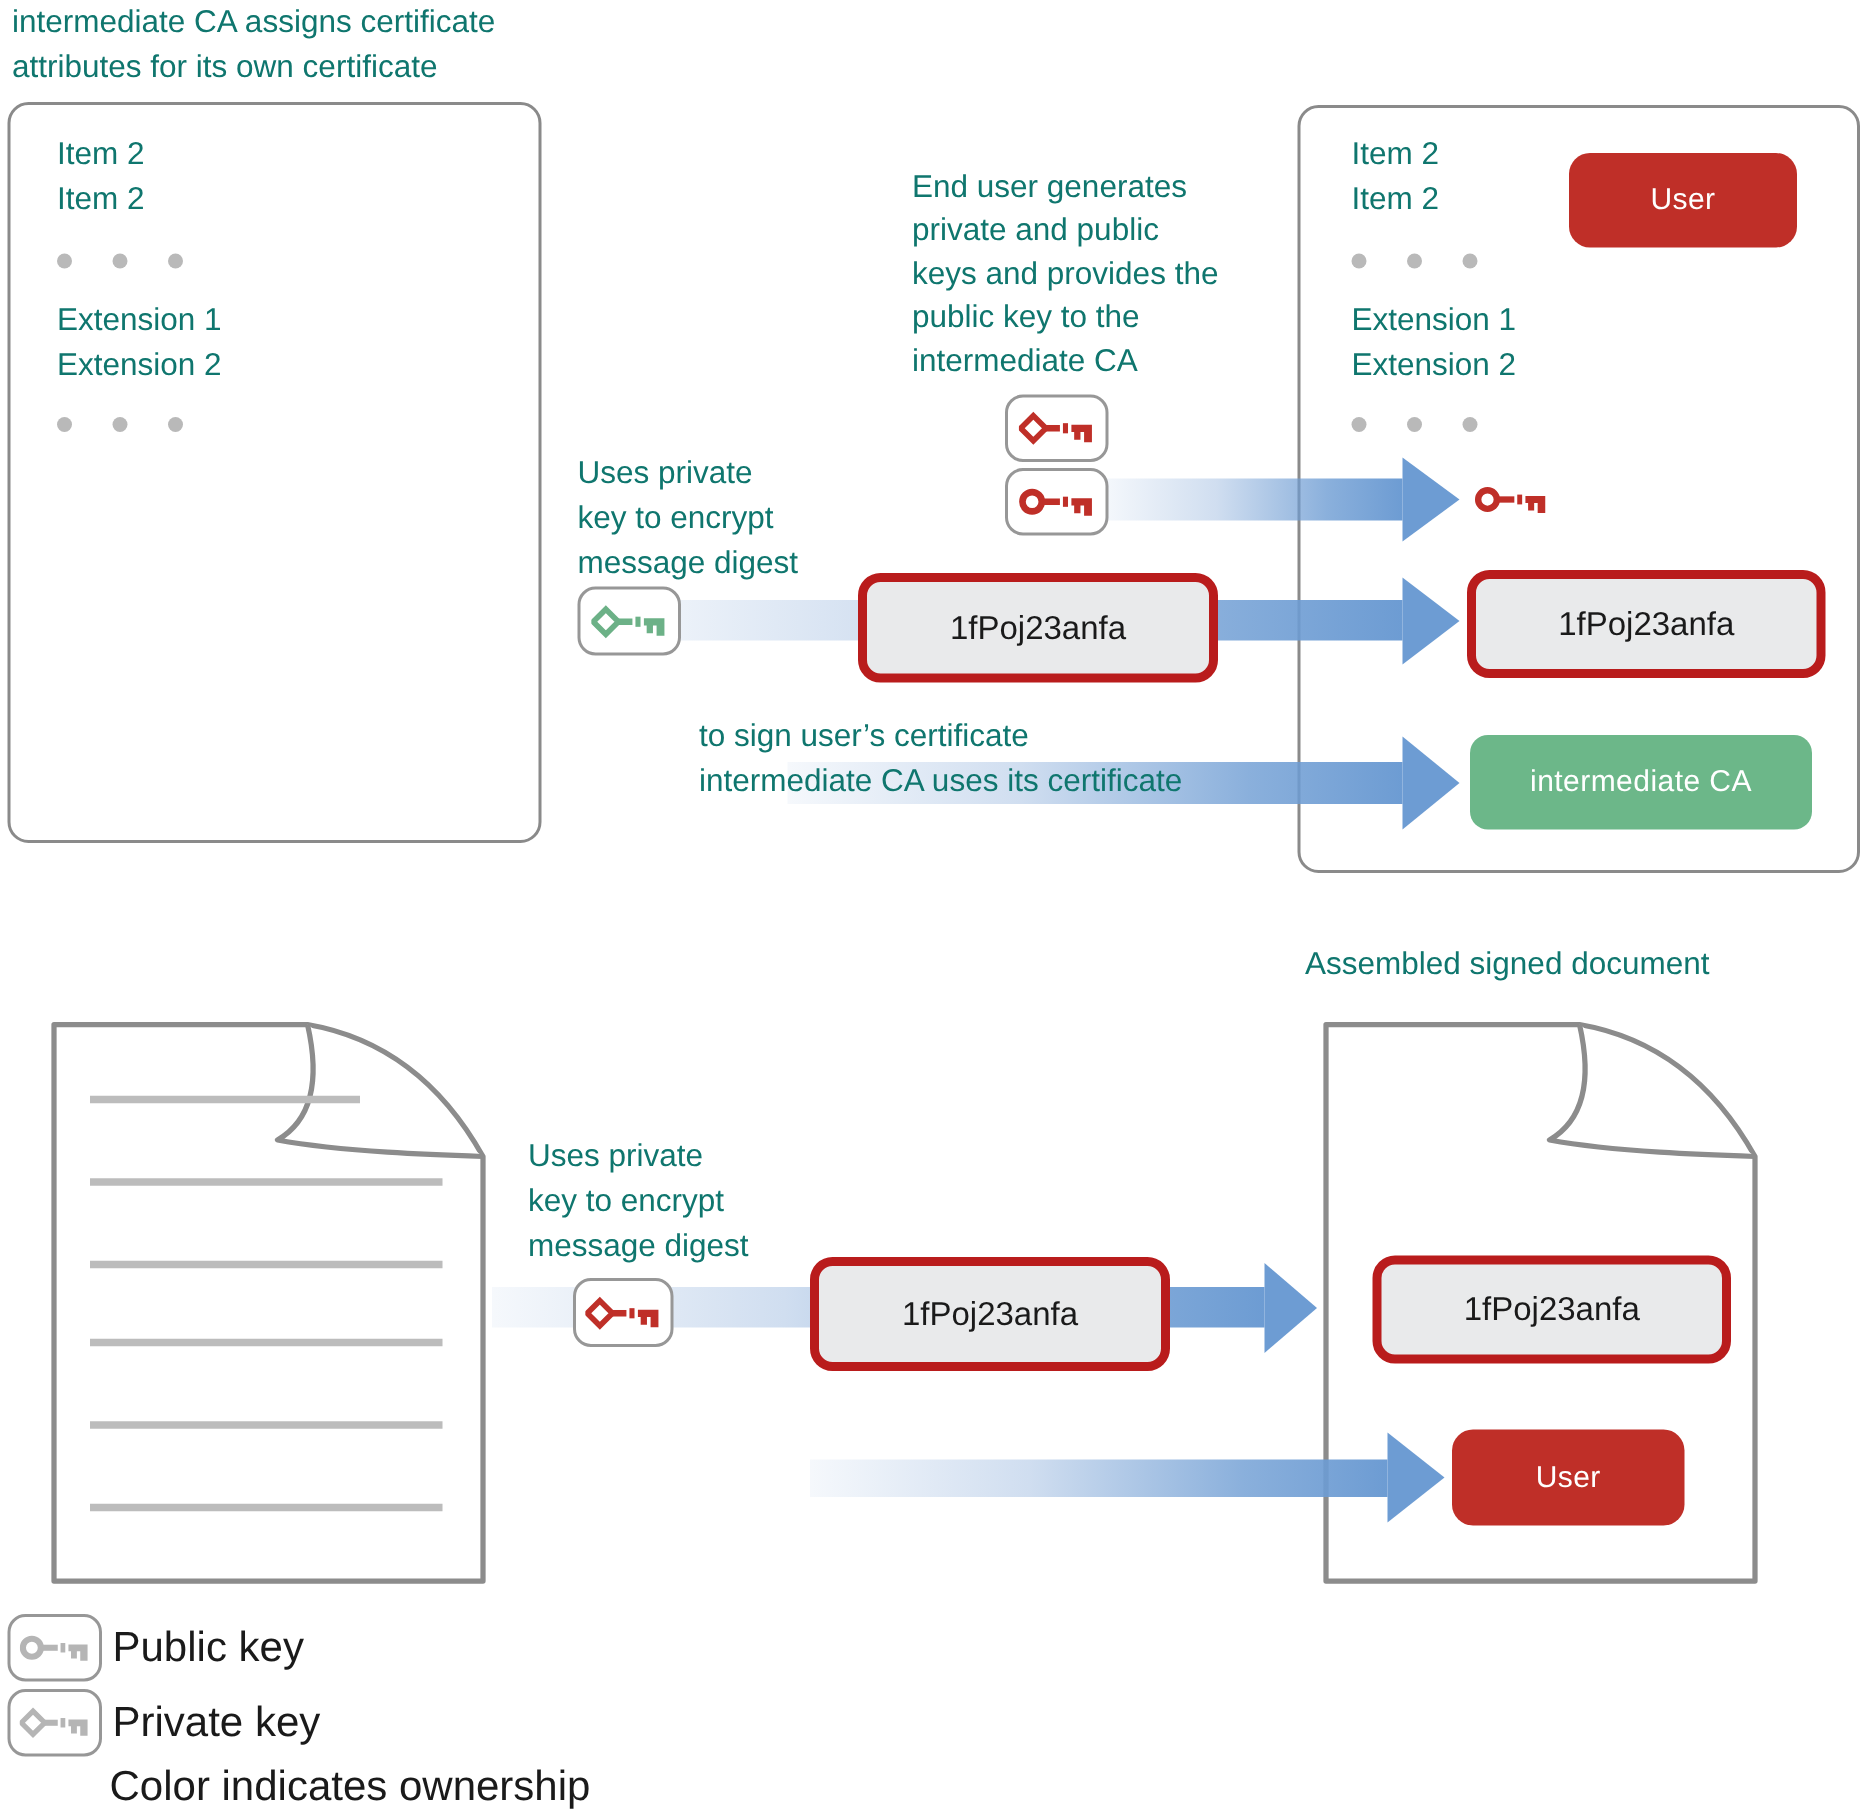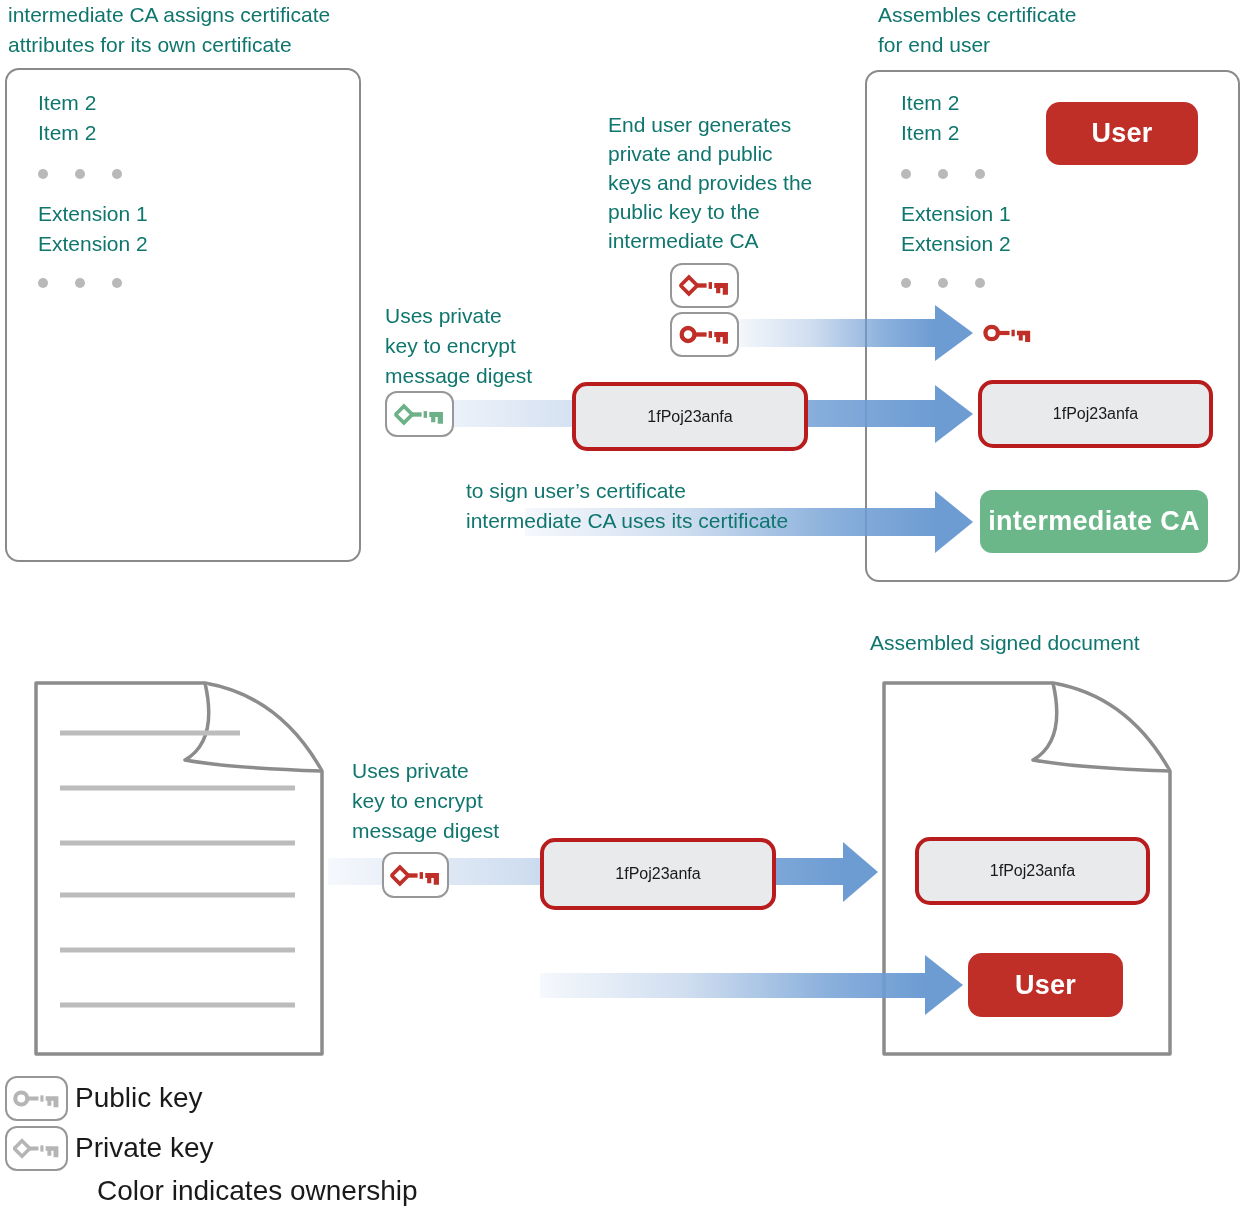--- a/index.html
+++ b/index.html
@@ -6,25 +6,25 @@
   .canvas{
     position:relative;width:1241px;height:1210px;background:#fff;overflow:hidden;
     font-family:"Liberation Sans","DejaVu Sans",sans-serif;color:#1a1a1a;
   }
   .abs{position:absolute;}
   .txt{font-size:21px;line-height:30px;white-space:nowrap;color:#0f766e;z-index:5;}
   .certbox{
     position:absolute;background:#fff;border:2.5px solid #8a8a8a;border-radius:14px;z-index:1;
   }
   .digest{
-    position:absolute;background:#e9eaeb;border:4px solid #b91c1c;border-radius:15px;
-    display:flex;align-items:center;justify-content:center;font-size:16px;color:#1a1a1a;z-index:6;
+    position:absolute;background:#e9eaeb;border:6px solid #b91c1c;border-radius:15px;
+    display:flex;align-items:center;justify-content:center;font-size:22px;color:#1a1a1a;z-index:6;
   }
   .badge{
-    position:absolute;border-radius:14px;color:#fff;font-weight:bold;font-size:27px;
+    position:absolute;border-radius:14px;color:#fff;font-weight:normal;font-size:20px;
     display:flex;align-items:center;justify-content:center;z-index:6;letter-spacing:.3px;text-align:right;
   }
   .dots{position:absolute;display:flex;z-index:5;}
   .dots i{display:block;width:10px;height:10px;border-radius:50%;background:#b9b9b9;margin-right:27px;}
   .key-tile{
     position:absolute;background:#fff;border:2px solid #979797;border-radius:12px;
     display:flex;align-items:center;justify-content:center;z-index:6;
   }
   .shaft{position:absolute;z-index:3;
     background:linear-gradient(90deg,rgba(120,160,212,0.07) 0%,rgba(120,160,212,0.35) 38%,rgba(109,156,211,0.8) 75%,#6d9cd3 100%);
@@ -78,24 +78,20 @@
   <div class="abs txt" style="left:38px;top:199px;">
     <div>Extension 1</div>
     <div>Extension 2</div>
   </div>
   <div class="dots" style="left:38px;top:278px;">
       <i></i>
       <i></i>
       <i></i>
     </div>
 
-  <div class="abs txt" style="left:878px;top:0px;">
-    <div>Assembles certificate</div>
-    <div>for end user</div>
-  </div>
 
   <div class="certbox" style="left:865px;top:70px;width:371px;height:508px;"></div>
 
   <div class="abs txt" style="left:901px;top:88px;">
     <div>Item 2</div>
     <div>Item 2</div>
   </div>
   <div class="badge" style="left:1046px;top:102px;width:152px;height:63px;background:#bf2f28;">User</div>
   <div class="dots" style="left:901px;top:169px;">
       <i></i>
@@ -219,15 +215,15 @@
   </div>
   <div class="abs legend-label" style="left:75px;top:1083px;">Public key</div>
 
   <div class="key-tile" style="left:5px;top:1126px;width:59px;height:41px;color:#b5b5b5;">
     <svg class="keyicon" width="48" height="27" viewBox="0 0 64 36">
         <use href="#sym-private-key"></use>
       </svg>
   </div>
   <div class="abs legend-label" style="left:75px;top:1133px;">Private key</div>
 
-  <div class="abs legend-label" style="left:73px;top:1176px;margin-left:24px;">Color indicates ownership</div>
+  <div class="abs legend-label" style="left:73px;top:1176px;">Color indicates ownership</div>
 
 </div>
 
 </body></html>

